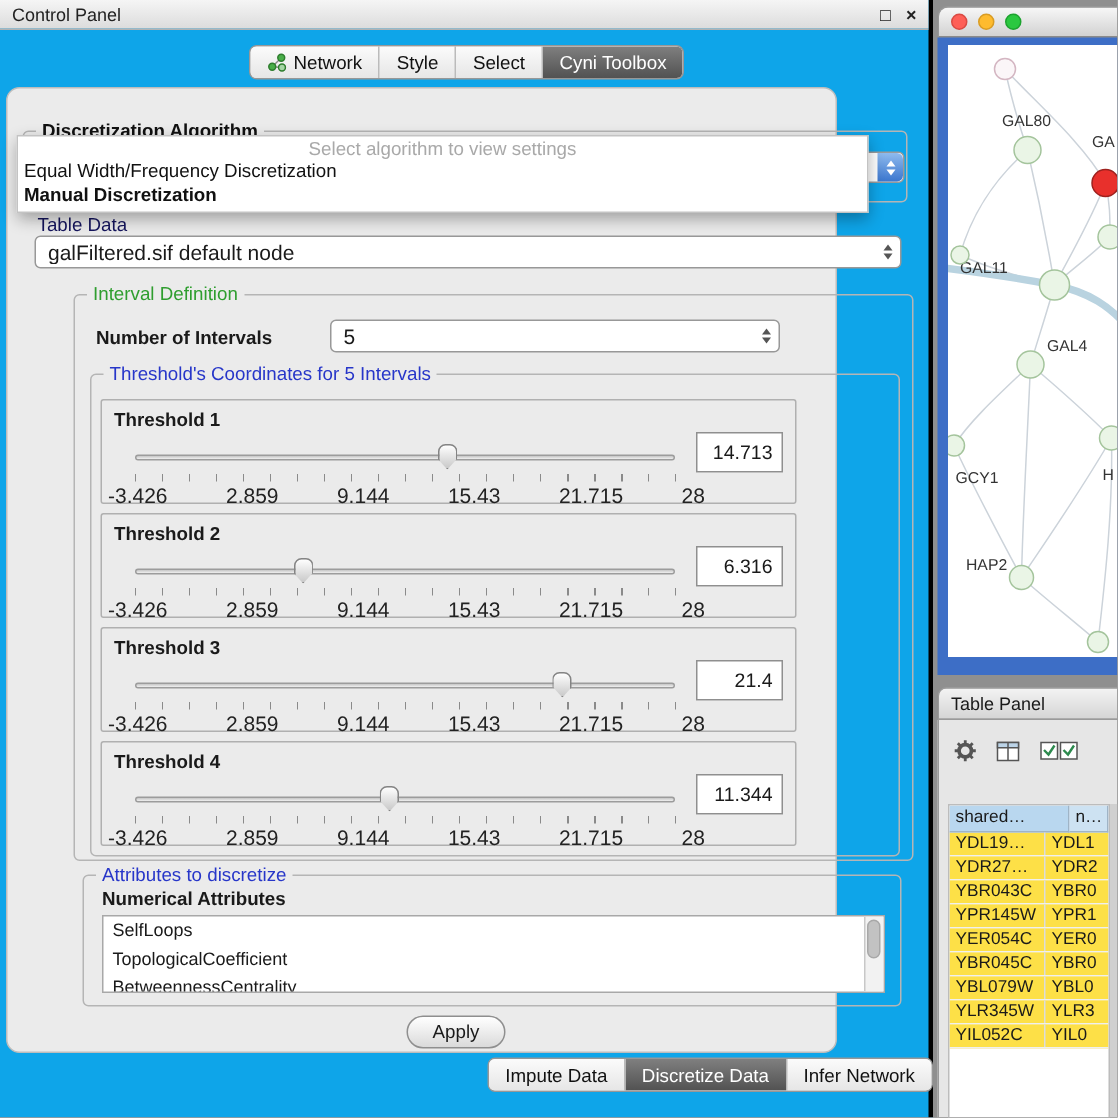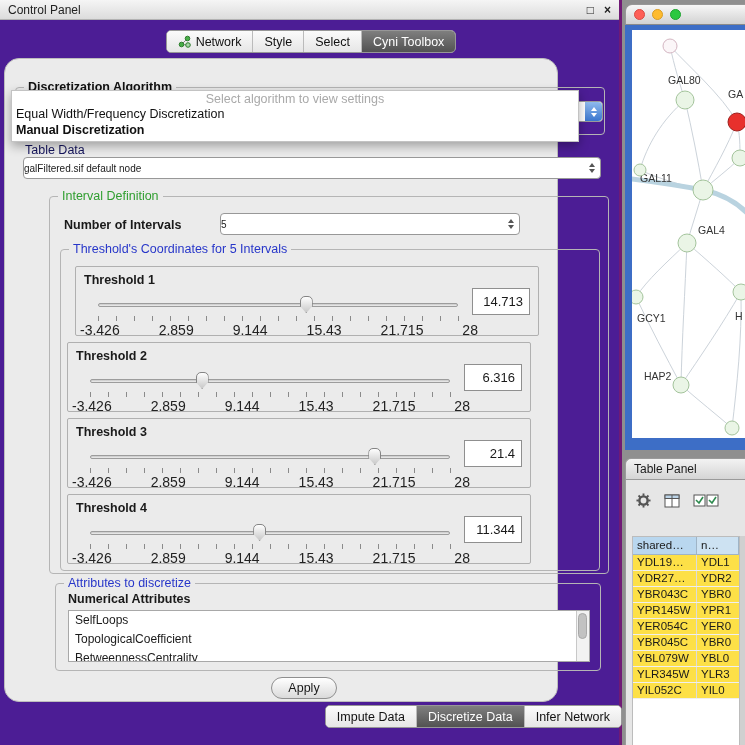--- a/index.html
+++ b/index.html
@@ -1,49 +1,49 @@
 <!DOCTYPE html>
 <html><head>
 <meta charset="utf-8">
 <style>
   *{margin:0;padding:0;box-sizing:border-box}
   body{font-family:"Liberation Sans",sans-serif;background:#555}
   .app{position:relative;width:745px;height:745px;background:#8f8f8f;overflow:hidden;font-size:12px;color:#1a1a1a}
 
   
-  .control-panel{position:absolute;left:0;top:0;width:622px;height:745px;background:#4c1d95;border-right:3px solid #701a75}
+  .control-panel{position:absolute;left:0;top:0;width:622px;height:745px;background:#0ea5e9;border-right:3px solid #000000}
   .cp-titlebar{position:absolute;top:0;left:0;right:0;height:20px;background:linear-gradient(#f5f5f5,#dcdcdc);border-bottom:1px solid #b2b2b2;display:flex;align-items:center;padding:0 8px;font-size:12px;color:#222}
   .win-controls{position:absolute;right:8px;top:0;height:20px;display:flex;align-items:center;gap:10px;color:#222;font-weight:bold}
   .win-controls span{cursor:default;font-size:12px;line-height:20px}
 
   .tabbar{position:absolute;top:30px;left:0;width:622px;display:flex;justify-content:center}
   .segctl{display:inline-flex;border:1px solid #979797;border-radius:5px;overflow:hidden;height:23px;background:#f2f2f2}
   .seg{display:flex;align-items:center;gap:5px;padding:0 11px;font-size:12.5px;color:#111;border-left:1px solid #bbb;background:linear-gradient(#fbfbfb,#e6e6e6);cursor:default;white-space:nowrap}
   .seg:first-child{border-left:none}
   .seg-sel{background:linear-gradient(#7f7f7f,#525252);color:#fff}
 
-  .outer-panel{position:absolute;left:4px;top:58px;width:554px;height:644px;border:1px solid #bdbdbd;border-radius:15px;background:#ebebeb}
+  .outer-panel{position:absolute;left:4px;top:58px;width:554px;height:644px;border:1px solid #bdbdbd;border-radius:9px;background:#ebebeb}
 
   .fieldset{position:absolute;border:1px solid #b5b5b5;border-radius:4px}
   .legend{position:absolute;top:-8px;left:8px;background:#ebebeb;padding:0 4px;font-size:12.5px;white-space:nowrap}
 
   
   .algo-fieldset{left:10px;top:28px;width:590px;height:48px}
   .algo-legend{font-weight:bold;color:#111}
   .algo-combo-frag{position:absolute;left:14px;top:42px;width:584px;height:21px;background:#fff;border:1px solid #9a9a9a;border-radius:4px;z-index:30}
   .aqua-cap{position:absolute;right:0;top:0;width:17px;height:100%;border-radius:0 4px 4px 0;background:linear-gradient(#8fbbee,#3b76ce);display:flex;flex-direction:column;align-items:center;justify-content:center;gap:2px}
   .algo-popup{position:absolute;left:6px;top:31px;width:568px;height:52px;background:#fff;border:1px solid #c3c3c3;box-shadow:0 4px 10px rgba(0,0,0,.32);z-index:40}
   .popup-hint{text-align:center;color:#a9a9a9;font-size:12.5px;padding-top:1px}
   .popup-item{font-size:12.5px;padding:1px 4px;color:#111;white-space:nowrap}
   .popup-item.bold{font-weight:bold}
 
   
   .tabledata-label{position:absolute;left:20px;top:84px;font-size:12.5px;color:#14145c}
   .combo{position:absolute;background:#fff;border:1px solid #989898;border-radius:4px;display:flex;align-items:center}
-  .combo-text{flex:1;padding-left:0;font-size:10px;white-space:nowrap;overflow:hidden}
+  .combo-text{flex:1;padding-left:8px;font-size:14px;white-space:nowrap;overflow:hidden}
   .stepper{width:16px;height:100%;display:flex;flex-direction:column;align-items:center;justify-content:center;gap:2px}
   .tri-up{width:0;height:0;border-left:3.5px solid transparent;border-right:3.5px solid transparent;border-bottom:4.5px solid #555}
   .tri-down{width:0;height:0;border-left:3.5px solid transparent;border-right:3.5px solid transparent;border-top:4.5px solid #555}
   .aqua-cap .tri-up{border-bottom-color:#fff}
   .aqua-cap .tri-down{border-top-color:#fff}
   .tabledata-combo{left:18px;top:98px;width:578px;height:22px}
 
   
   .interval-fieldset{left:44px;top:137px;width:560px;height:378px}
   .interval-legend{color:#2f9e2f}
@@ -84,21 +84,21 @@
   .net-canvas{position:absolute;top:5px;left:7px;right:0;bottom:12px;background:#fff;overflow:hidden}
   .node-label{font-size:10.5px;fill:#333;font-family:"Liberation Sans",sans-serif}
 
   
   .tp-bar{position:absolute;left:625px;top:458px;width:120px;height:22px;background:linear-gradient(#f3f3f3,#d5d5d5);border-top:1px solid #9a9a9a;border-bottom:1px solid #9a9a9a;border-left:1px solid #9a9a9a;border-radius:6px 0 0 0;display:flex;align-items:center;padding-left:8px;font-size:12px}
   .table-window{position:absolute;left:625px;top:480px;width:120px;height:265px;background:#e6e6e6;border-left:1px solid #9a9a9a}
   .tp-toolbar{position:absolute;left:10px;top:12px;height:20px;display:flex;align-items:center;gap:13px}
   .grid{position:absolute;left:6px;top:56px;right:5px;bottom:0;background:#fff;border:1px solid #bcbcbc;border-bottom:none;font-size:11.5px;overflow:hidden}
   .grid-header{display:flex;height:18px}
   .gh-cell{border-right:1px solid #9fb4c6;border-bottom:1px solid #9fb4c6;padding:2px 0 0 4px;overflow:hidden;white-space:nowrap}
-  .gh-c1{width:64px;background:#b9d7ef}
+  .gh-c1{width:80px;background:#b9d7ef}
   .gh-c2{flex:1;background:#cde2f2}
   .grid-row{display:flex;height:16px;border-bottom:1px solid #efefef;background:#fde047}
   .gr-cell{padding:1px 0 0 4px;overflow:hidden;white-space:nowrap}
   .gr-c1{width:64px;border-right:1px solid #dcdcdc}
   .gr-c2{flex:1}
   .tp-scrollbar{position:absolute;right:0;top:56px;bottom:0;width:5px;background:#d0d0d0}
 </style>
 </head>
 <body>
 
@@ -172,21 +172,21 @@
         <div class="combo noi-combo">
           <span class="combo-text">5</span>
           <span class="stepper">
               <span class="tri-up"></span>
               <span class="tri-down"></span>
             </span>
         </div>
         <div class="fieldset thresholds-fieldset">
           <div class="legend blue-legend">Threshold's Coordinates for 5 Intervals</div>
           <div>
-              <div class="threshold-box" style="top: 16px; margin-left: 8px;">
+              <div class="threshold-box" style="top: 16px;">
     <div class="t-label">Threshold 1</div>
     <div class="slider">
       <div class="track"></div>
       <div class="thumb" style="left: calc(57.7% - 6px);"></div>
     </div>
     <div class="ticks"></div>
     <div class="scale">
                   <span>-3.426</span>
                   <span>2.859</span>
                   <span>9.144</span>

